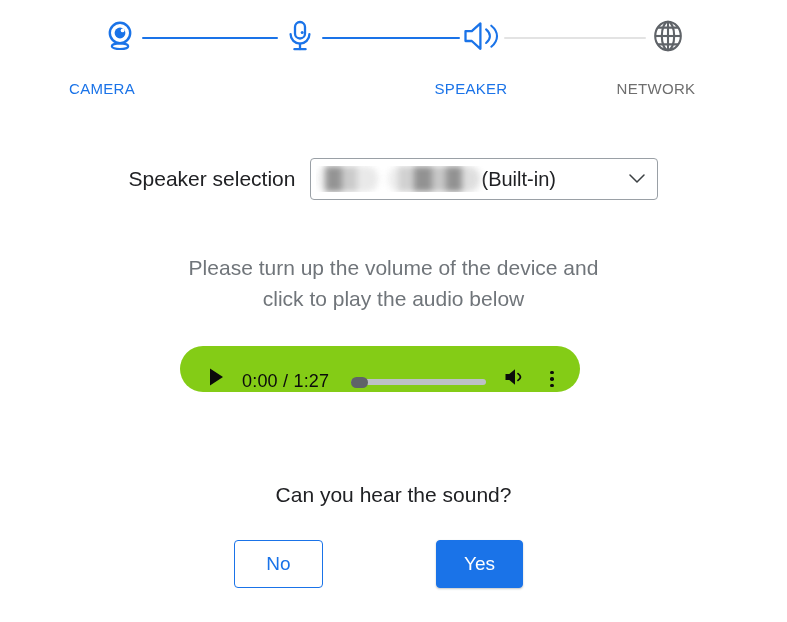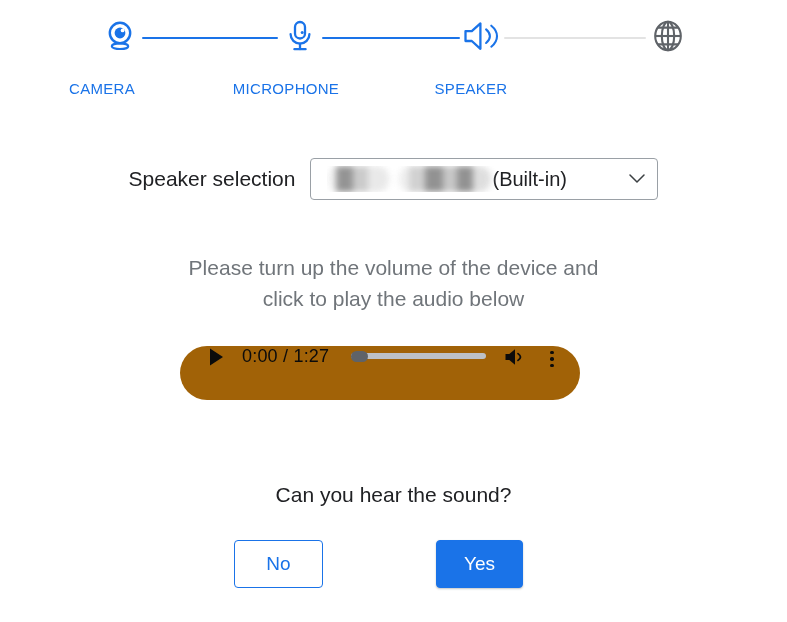--- a/index.html
+++ b/index.html
@@ -93,21 +93,21 @@
   .select-box {
     position: relative;
     width: 348px;
     height: 42px;
     border: 1px solid #9aa0a6;
     border-radius: 4px;
     background: #ffffff;
     box-sizing: border-box;
     display: flex;
     align-items: center;
-    padding: 0 0 0 16px;
+    padding: 0 0 0 5px;
     overflow: hidden;
   }
   .select-value {
     font-size: 20px;
     color: #202124;
     display: flex;
     align-items: center;
     white-space: nowrap;
     flex: 1 1 auto;
     overflow: hidden;
@@ -163,25 +163,25 @@
     line-height: 31px;
     color: #70757a;
   }
 
   
   .audio-player {
     position: absolute;
     top: 346px;
     left: 180px;
     width: 400px;
-    height: 54px;
-    background: #a16207;
+    height: 46px;
+    background: #84cc16;
     border-radius: 29px;
     display: flex;
-    align-items: flex-start;
+    align-items: flex-end;
     box-sizing: border-box;
     padding: 0 18px 0 24px;
   }
   .play-btn {
     flex: 0 0 auto;
     width: 26px;
     height: 26px;
     display: flex;
     align-items: center;
     justify-content: center;
@@ -348,22 +348,22 @@
           <path d="M4.2 18h25.6" stroke="#5f6368" stroke-width="2.1"></path>
           <path d="M6.4 9.6h21.2M6.4 26.4h21.2" stroke="#5f6368" stroke-width="2.1"></path>
         </svg>
       </span>
     </div>
 
   </div>
 
   <div class="step-labels">
     <div class="step-label active lbl-camera">CAMERA</div>
-    <div class="step-label active lbl-microphone">MICROPHONE</div>
     <div class="step-label active lbl-speaker">SPEAKER</div>
+    <div class="step-label inactive lbl-network">NETWORK</div>
   </div>
 
 </div>
 
 <div class="select-row">
   <div class="select-label">Speaker selection</div>
 
   <div class="select-box">
     <div class="select-value">
       <span class="blur-chunk blur-a"></span>

